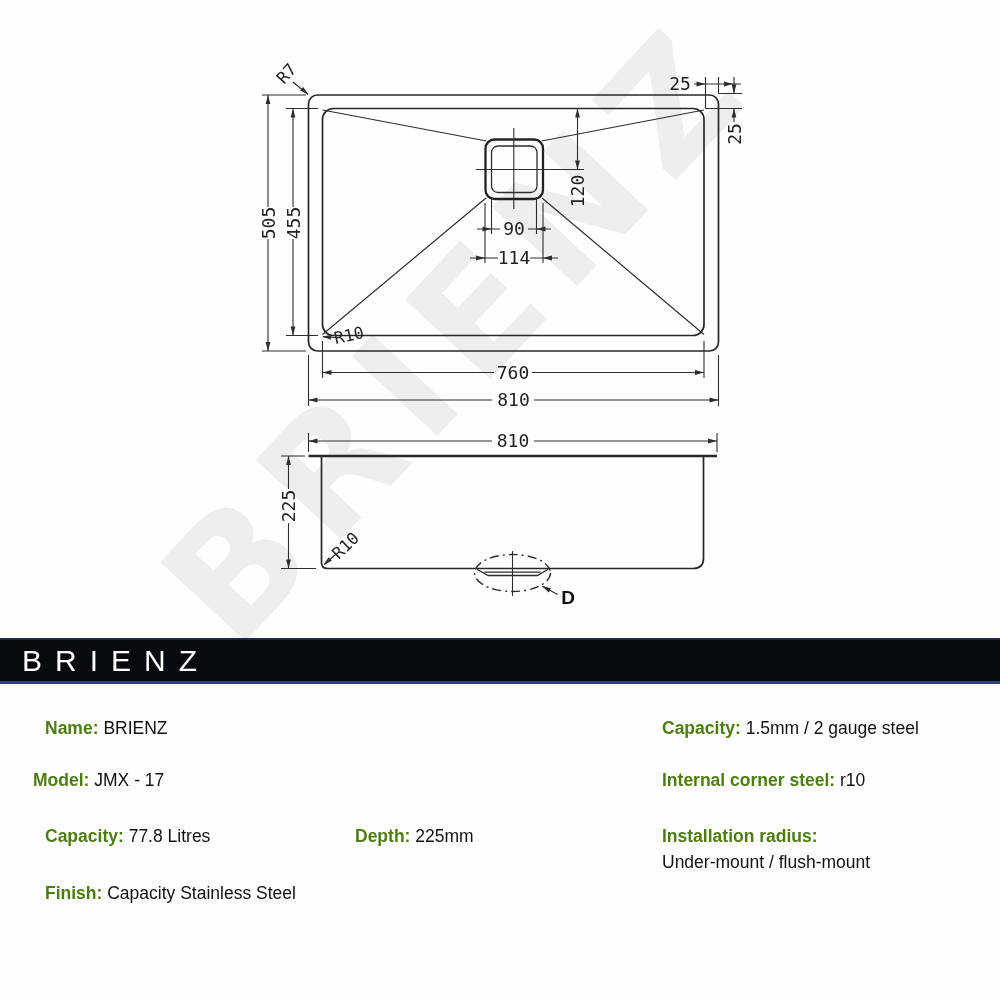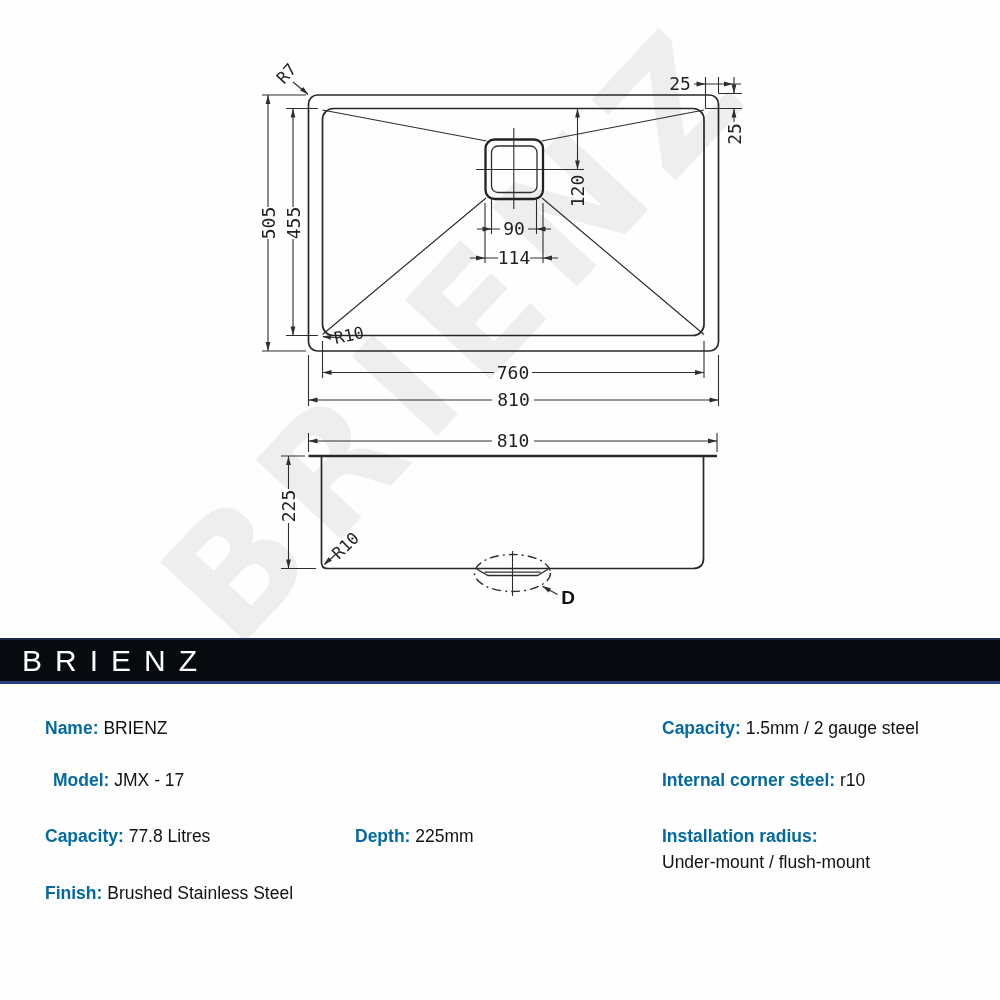--- a/index.html
+++ b/index.html
@@ -24,21 +24,21 @@
   text.dim{font-family:"DejaVu Sans Mono","Liberation Mono",monospace;font-size:18px;fill:#222;text-anchor:middle;}
   text.dimsm{font-family:"DejaVu Sans Mono","Liberation Mono",monospace;font-size:16.5px;fill:#222;text-anchor:middle;}
   text.dlabel{font-family:"Liberation Sans",sans-serif;font-size:19px;font-weight:bold;fill:#111;text-anchor:middle;}
   
   .banner{position:absolute;left:0;top:638px;width:1000px;height:41px;background:#070a0f;
     border-top:2px solid #1a2747;border-bottom:3px solid #2c3f7d;z-index:2;}
   .banner .brand{display:inline-block;margin-left:22px;color:#fff;font-size:30px;line-height:41px;
     letter-spacing:13px;font-weight:normal;}
   
   .spec{position:absolute;font-size:17.5px;color:#111;white-space:nowrap;z-index:2;line-height:22px;}
-  .spec .lbl{font-weight:bold;color:#0369a1;margin-top:8px;}
+  .spec .lbl{font-weight:bold;color:#4d7c0f;margin-top:8px;}
   .spec .lbl::after{content:" ";}
 </style>
 </head>
 <body>
 
 <div class="stage">
 
   <div class="watermark">BRIENZ</div>
 
   <svg class="drawing" width="1000" height="638" viewBox="0 0 1000 638">
@@ -126,28 +126,28 @@
     <text class="dlabel" x="568" y="604">D</text>
   </svg>
 
   <div class="banner">
     <span class="brand">BRIENZ</span>
   </div>
 
   <div class="spec" style="left:45px;top:717px">
     <span class="lbl">Name:</span><span class="val">BRIENZ</span>
   </div>
-  <div class="spec" style="left:53px;top:769px">
+  <div class="spec" style="left:33px;top:769px">
     <span class="lbl">Model:</span><span class="val">JMX - 17</span>
   </div>
   <div class="spec" style="left:45px;top:825px">
     <span class="lbl">Capacity:</span><span class="val">77.8 Litres</span>
   </div>
   <div class="spec" style="left:45px;top:882px">
-    <span class="lbl">Finish:</span><span class="val">Brushed Stainless Steel</span>
+    <span class="lbl">Finish:</span><span class="val">Capacity Stainless Steel</span>
   </div>
 
   <div class="spec" style="left:355px;top:825px">
     <span class="lbl">Depth:</span><span class="val">225mm</span>
   </div>
 
   <div class="spec" style="left:662px;top:717px">
     <span class="lbl">Capacity:</span><span class="val">1.5mm / 2 gauge steel</span>
   </div>
   <div class="spec" style="left:662px;top:769px">

